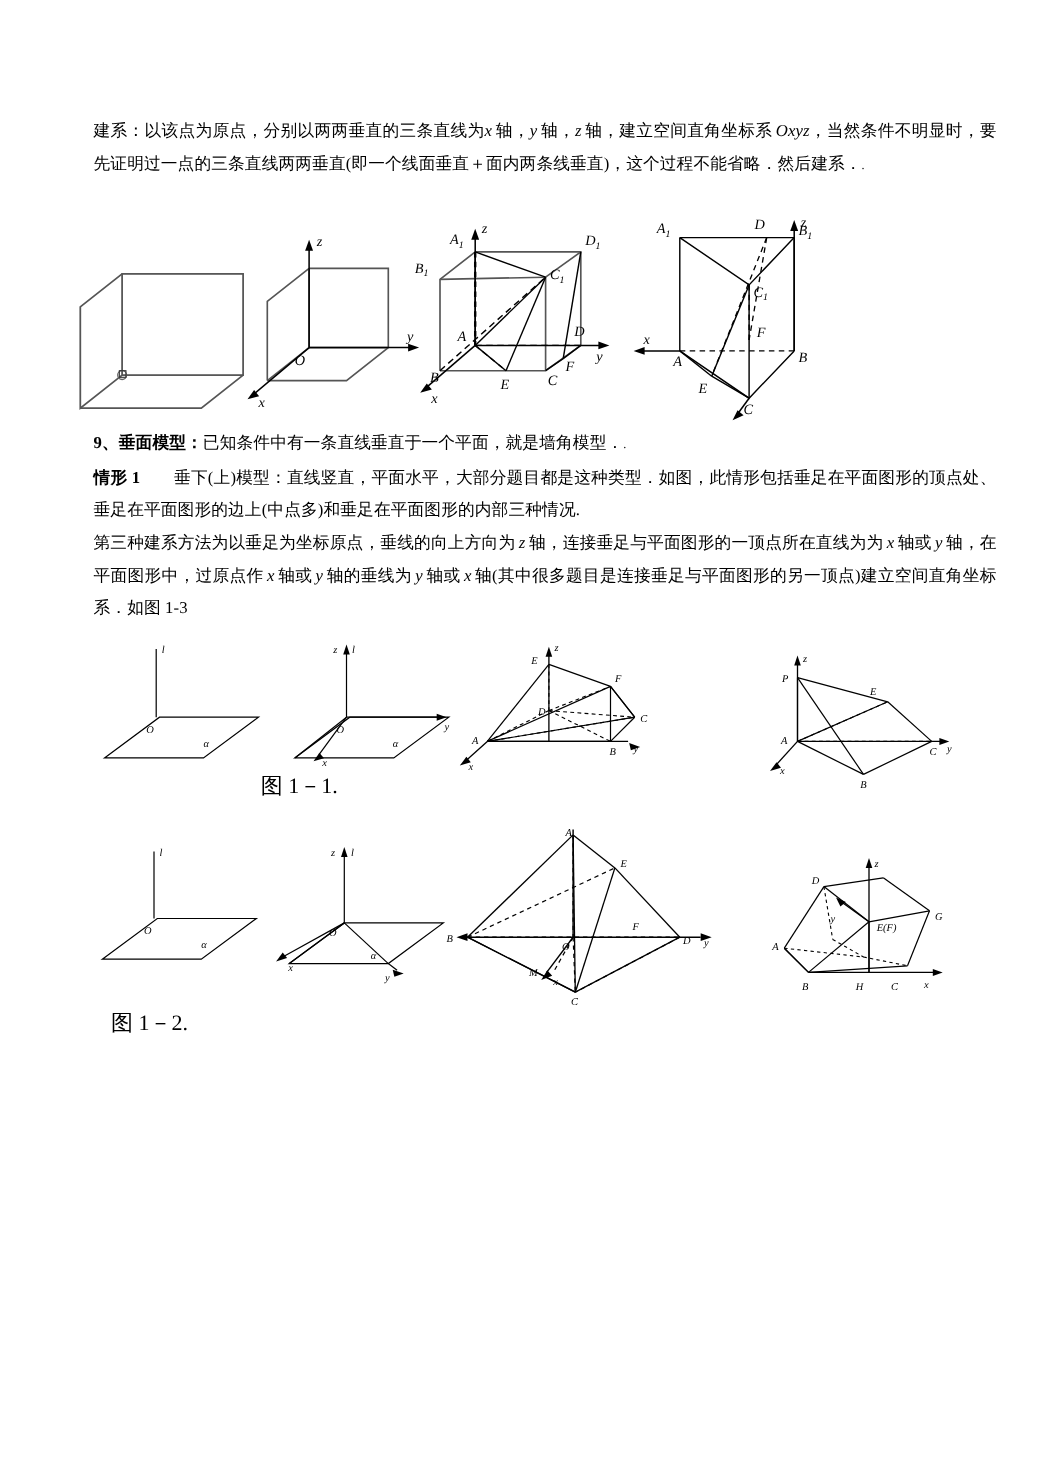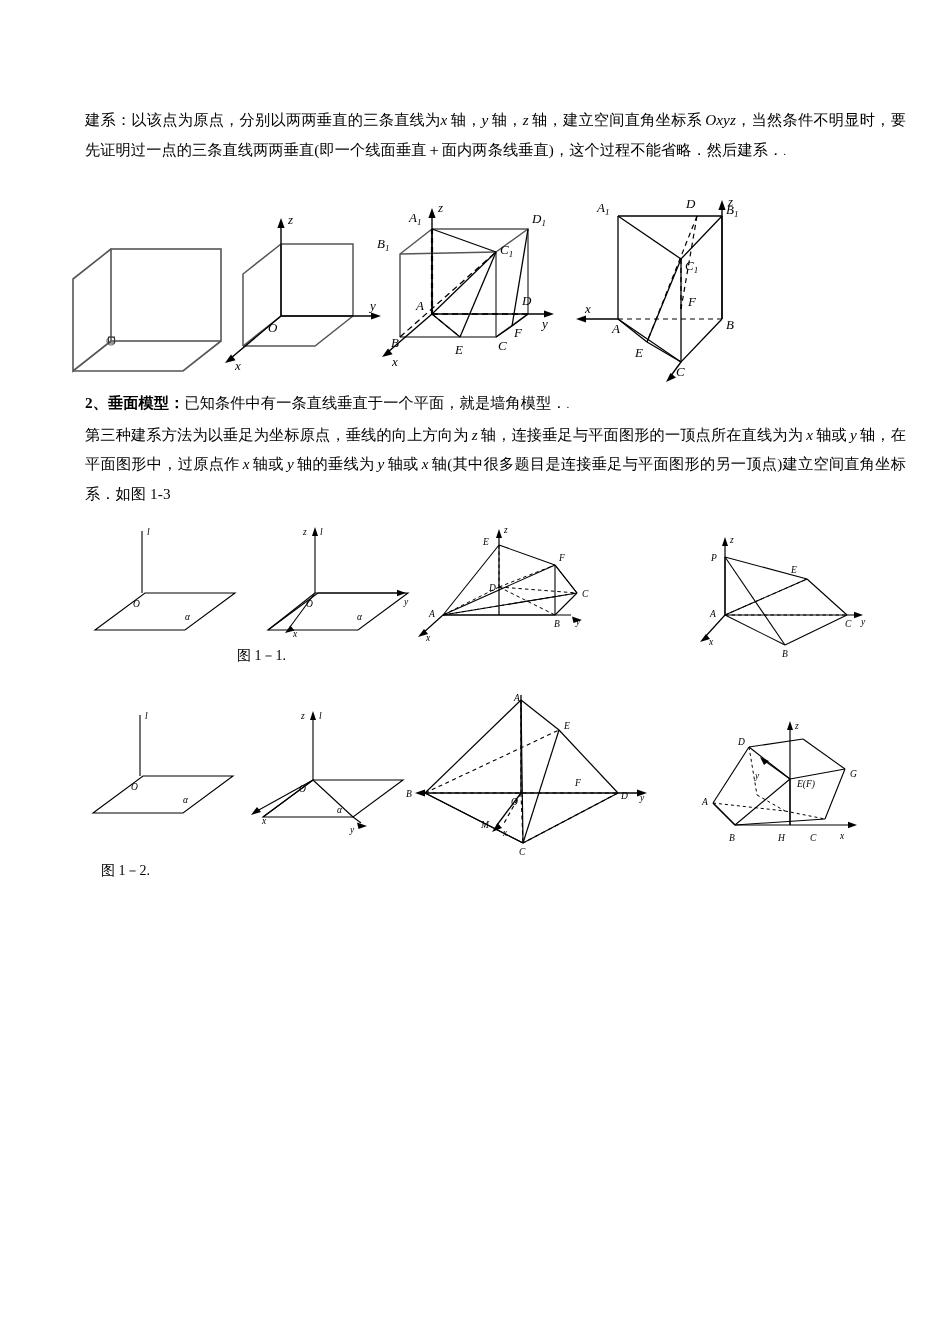--- a/index.html
+++ b/index.html
@@ -16,21 +16,21 @@
     margin:0;
     font-size:15.2px;
     line-height:29.6px;
     text-align:justify;
     text-justify:inter-ideograph;
     letter-spacing:0.1px;
   }
   .it{font-style:italic;font-family:"Liberation Serif",serif;}
   .bold{font-weight:bold;}
   .figrow{position:relative;width:100%;}
-  .cap{font-size:14px;line-height:26px;}
+  .cap{font-size:20px;line-height:26px;}
   svg{display:block;overflow:visible;}
   text{font-family:"Liberation Serif","DejaVu Serif",serif;font-style:italic;}
   .lbl{font-size:13px;}
   .lblsm{font-size:9.5px;font-style:italic;}
   .sub{font-size:9px;}
   .capbox{font-style:normal;}
 </style>
 </head>
 <body>
 
@@ -156,22 +156,23 @@
         <text class="lbl" x="603" y="132">F</text>
         <text class="lbl" x="527" y="159">A</text>
         <text class="lbl" x="641" y="155">B</text>
         <text class="lbl" x="550" y="183">E</text>
         <text class="lbl" x="591" y="202">C</text>
         <text class="lbl" x="500" y="139">x</text>
       </g>
     </svg>
   </div>
 
-  <p class="para" style="margin-top:16px;"><span class="bold">2、垂面模型：</span>已知条件中有一条直线垂直于一个平面，就是墙角模型．<span style="font-size:11px">.</span></p>
-
+  <p class="para" style="margin-top:16px;"><span class="bold">9、垂面模型：</span>已知条件中有一条直线垂直于一个平面，就是墙角模型．<span style="font-size:11px">.</span></p>
+
+  <p class="para"><span class="bold">情形 1</span>　　垂下(上)模型：直线竖直，平面水平，大部分题目都是这种类型．如图，此情形包括垂足在平面图形的顶点处、垂足在平面图形的边上(中点多)和垂足在平面图形的内部三种情况.</p>
 
 
 
   <p class="para">第三种建系方法为以垂足为坐标原点，垂线的向上方向为 <span class="it">z</span> 轴，连接垂足与平面图形的一顶点所在直线为为 <span class="it">x</span> 轴或 <span class="it">y</span> 轴，在平面图形中，过原点作 <span class="it">x</span> 轴或 <span class="it">y</span> 轴的垂线为 <span class="it">y</span> 轴或 <span class="it">x</span> 轴(其中很多题目是连接垂足与平面图形的另一顶点)建立空间直角坐标系．如图 1-3</p>
 
   <div class="figrow" style="height:160px;margin-top:6px;">
     <svg width="800" height="160" viewBox="0 0 800 160">
       <g>
         <g fill="none" stroke="#000" stroke-width="1.1">
           <path d="M10 115 L60 78 L150 78 L100 115 Z"></path>

